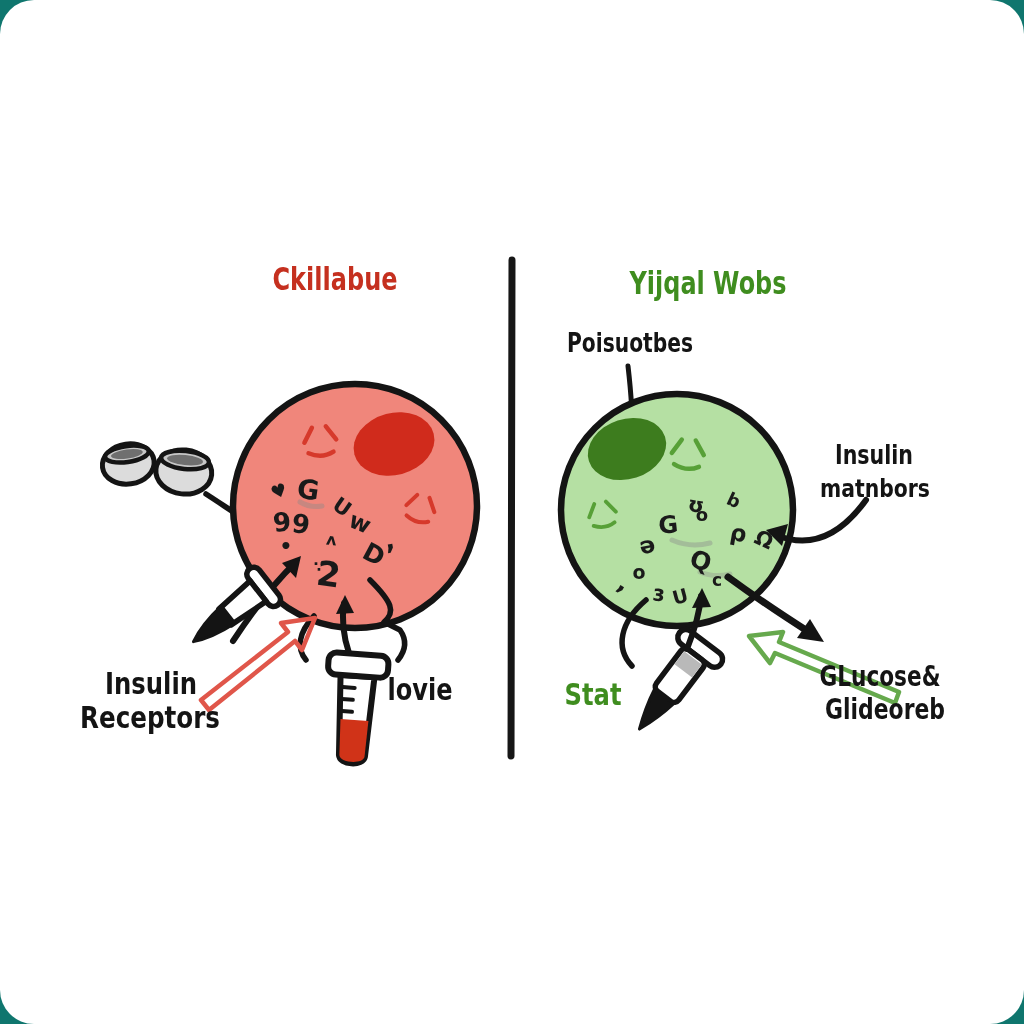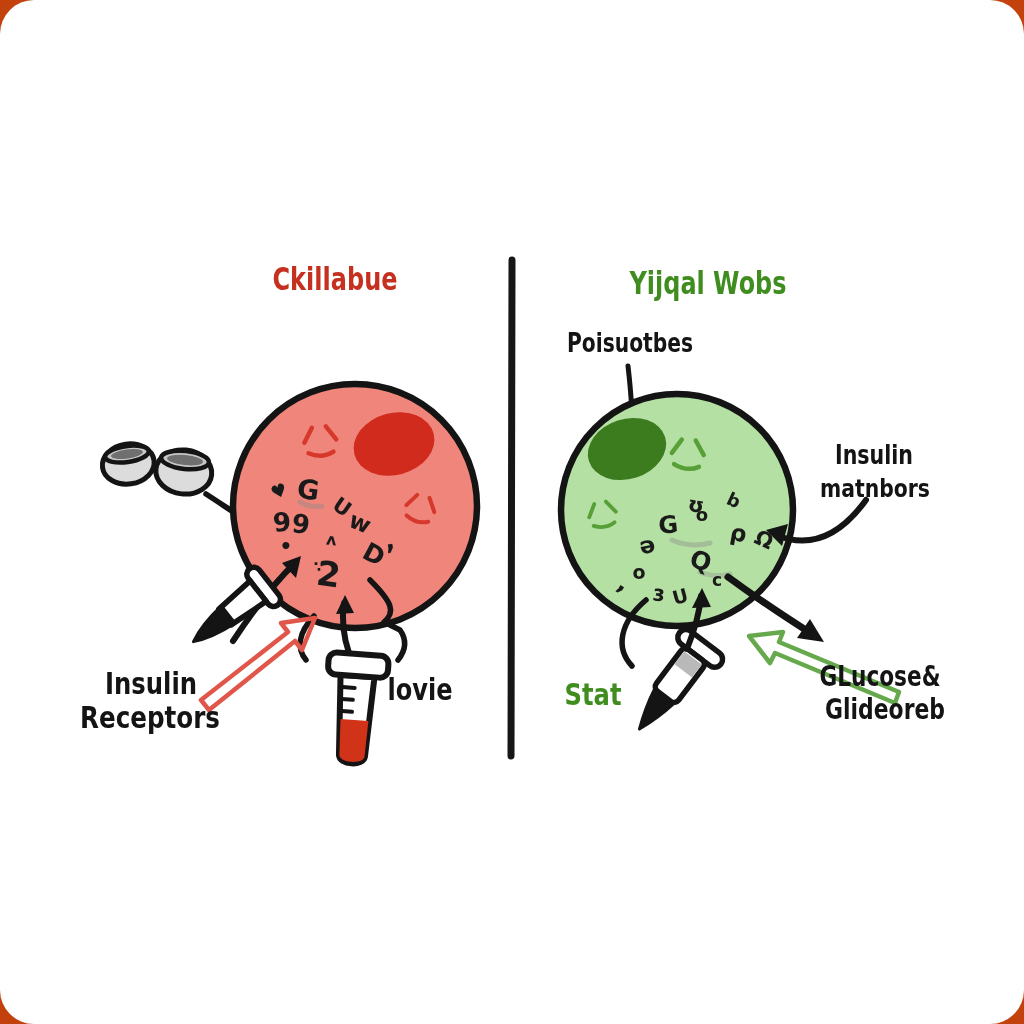--- a/index.html
+++ b/index.html
@@ -1,16 +1,16 @@
 <!DOCTYPE html>
 <html><head>
 <meta charset="utf-8">
 <style>
   html,body{margin:0;padding:0;background:#000;}
-  .stage{position:relative;width:1024px;height:1024px;background:#c2410c;overflow:hidden;}
+  .stage{position:relative;width:1024px;height:1024px;background:#0f766e;overflow:hidden;}
   svg{position:absolute;left:0;top:0;}
   text{font-family:"DejaVu Sans",sans-serif;font-weight:700;}
   .doodle-group text{font-family:"DejaVu Sans",sans-serif;font-weight:700;fill:#1a1a1a;}
   .ink{stroke:#141414;fill:none;stroke-linecap:round;stroke-linejoin:round;}
 </style>
 </head>
 <body>
 
 <div class="stage">
 <svg width="1024" height="1024" viewBox="0 0 1024 1024">

